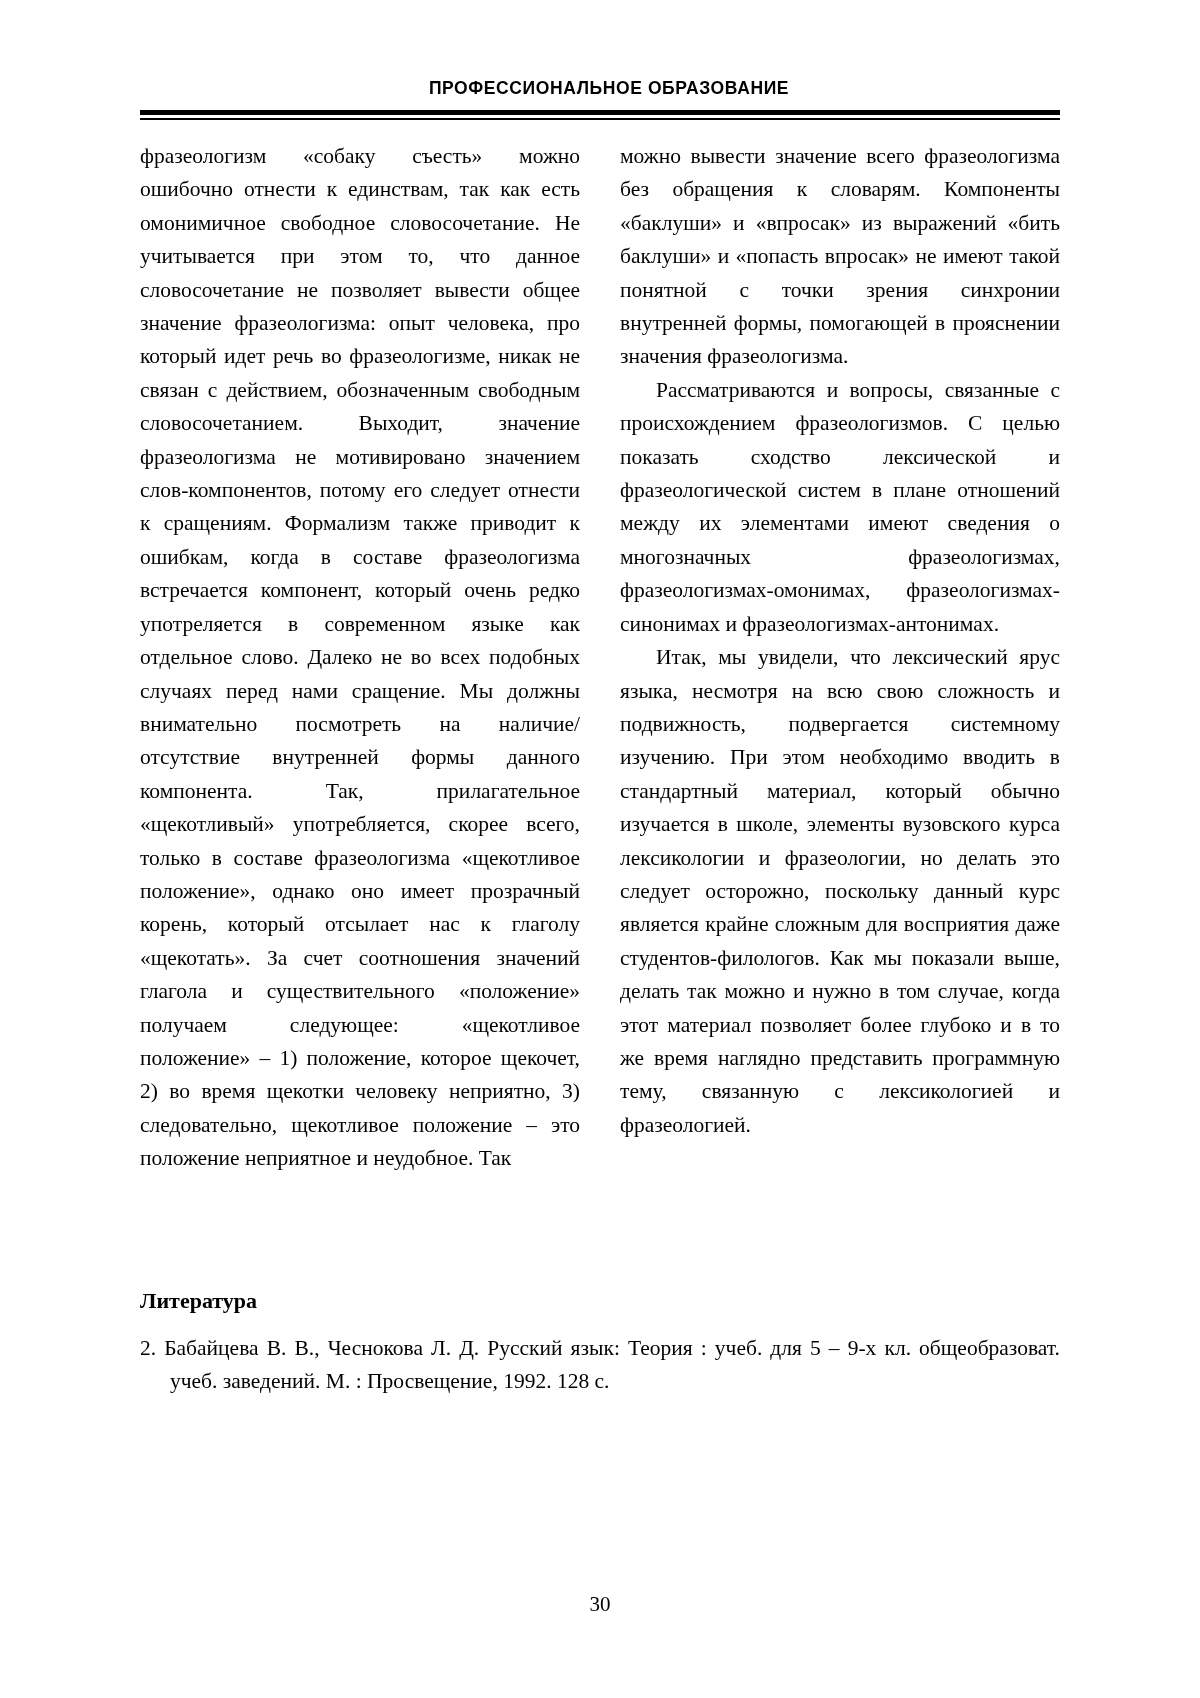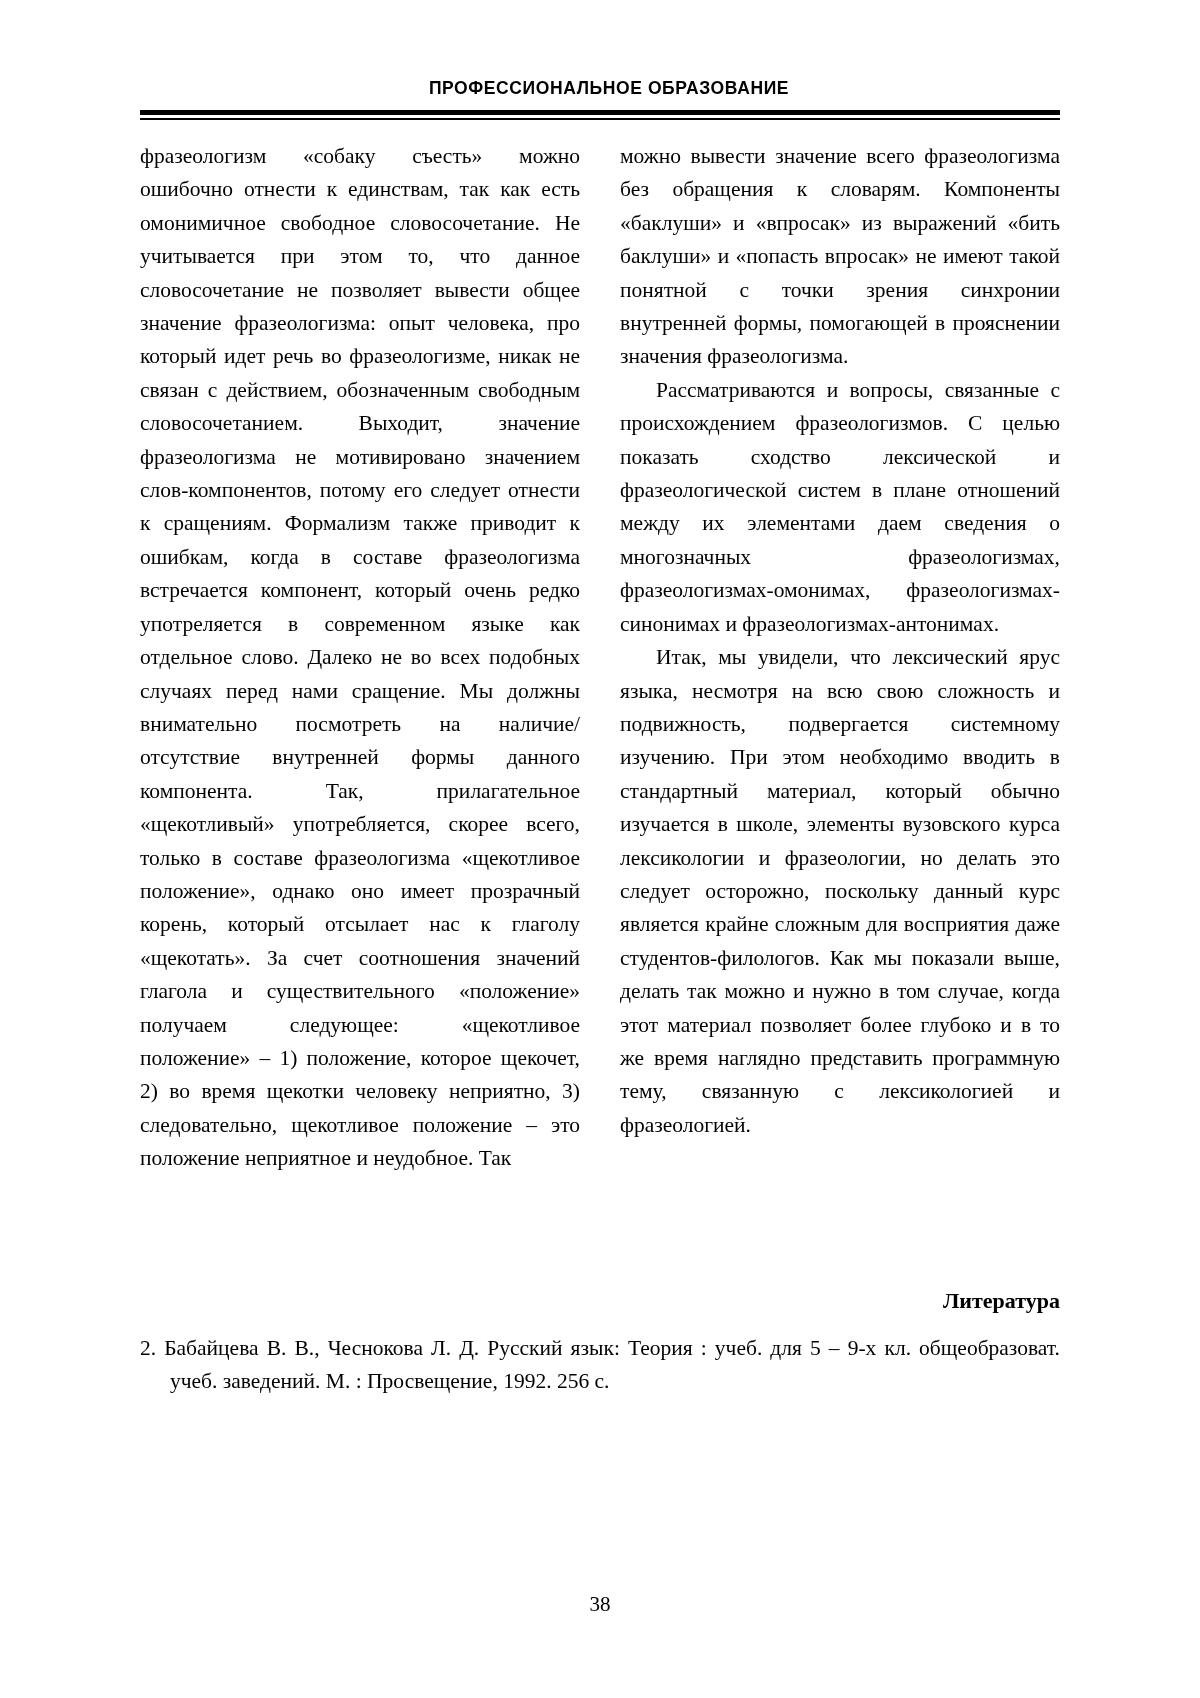--- a/index.html
+++ b/index.html
@@ -77,21 +77,21 @@
   .col p.indent {
     text-indent: 36px;
   }
   .lit-section {
     position: absolute;
     left: 140px;
     top: 1288px;
     width: 920px;
   }
   .lit-title {
-    text-align: right;
+    text-align: left;
     font-weight: bold;
     font-size: 22px;
     margin-bottom: 18px;
   }
   .ref-list {
     margin: 0;
     padding: 0;
     list-style: none;
   }
   .ref-item {
@@ -123,27 +123,27 @@
     <div class="rule-gap"></div>
     <div class="rule-thin"></div>
   </div>
 
   <div class="columns">
     <div class="col">
       <p>фразеологизм «собаку съесть» можно ошибочно отнести к единствам, так как есть омонимичное свободное словосочетание. Не учитывается при этом то, что данное словосочетание не позволяет вывести общее значение фразеологизма: опыт человека, про который идет речь во фразеологизме, никак не связан с действием, обозначенным свободным словосочетанием. Выходит, значение фразеологизма не мотивировано значением слов-компонентов, потому его следует отнести к сращениям. Формализм также приводит к ошибкам, когда в составе фразеологизма встречается компонент, который очень редко употреляется в современном языке как отдельное слово. Далеко не во всех подобных случаях перед нами сращение. Мы должны внимательно посмотреть на наличие/отсутствие внутренней формы данного компонента. Так, прилагательное «щекотливый» употребляется, скорее всего, только в составе фразеологизма «щекотливое положение», однако оно имеет прозрачный корень, который отсылает нас к глаголу «щекотать». За счет соотношения значений глагола и существительного «положение» получаем следующее: «щекотливое положение» – 1) положение, которое щекочет, 2) во время щекотки человеку неприятно, 3) следовательно, щекотливое положение – это положение неприятное и неудобное. Так</p>
     </div>
     <div class="col">
       <p>можно вывести значение всего фразеологизма без обращения к словарям. Компоненты «баклуши» и «впросак» из выражений «бить баклуши» и «попасть впросак» не имеют такой понятной с точки зрения синхронии внутренней формы, помогающей в прояснении значения фразеологизма.</p>
-      <p class="indent">Рассматриваются и вопросы, связанные с происхождением фразеологизмов. С целью показать сходство лексической и фразеологической систем в плане отношений между их элементами даем сведения о многозначных фразеологизмах, фразеологизмах-омонимах, фразеологизмах-синонимах и фразеологизмах-антонимах.</p>
+      <p class="indent">Рассматриваются и вопросы, связанные с происхождением фразеологизмов. С целью показать сходство лексической и фразеологической систем в плане отношений между их элементами имеют сведения о многозначных фразеологизмах, фразеологизмах-омонимах, фразеологизмах-синонимах и фразеологизмах-антонимах.</p>
       <p class="indent">Итак, мы увидели, что лексический ярус языка, несмотря на всю свою сложность и подвижность, подвергается системному изучению. При этом необходимо вводить в стандартный материал, который обычно изучается в школе, элементы вузовского курса лексикологии и фразеологии, но делать это следует осторожно, поскольку данный курс является крайне сложным для восприятия даже студентов-филологов. Как мы показали выше, делать так можно и нужно в том случае, когда этот материал позволяет более глубоко и в то же время наглядно представить программную тему, связанную с лексикологией и фразеологией.</p>
     </div>
   </div>
 
   <div class="lit-section">
     <div class="lit-title">Литература</div>
     <ul class="ref-list">
-      <li class="ref-item">2. Бабайцева В. В., Чеснокова Л. Д. Русский язык: Теория : учеб. для 5 – 9-х кл. общеобразоват. учеб. заведений. М. : Просвещение, 1992. 256 с.</li>
+      <li class="ref-item">2. Бабайцева В. В., Чеснокова Л. Д. Русский язык: Теория : учеб. для 5 – 9-х кл. общеобразоват. учеб. заведений. М. : Просвещение, 1992. 128 с.</li>
     </ul>
   </div>
 
-  <div class="page-number">38</div>
+  <div class="page-number">30</div>
 
 </div>
 
 </body></html>

